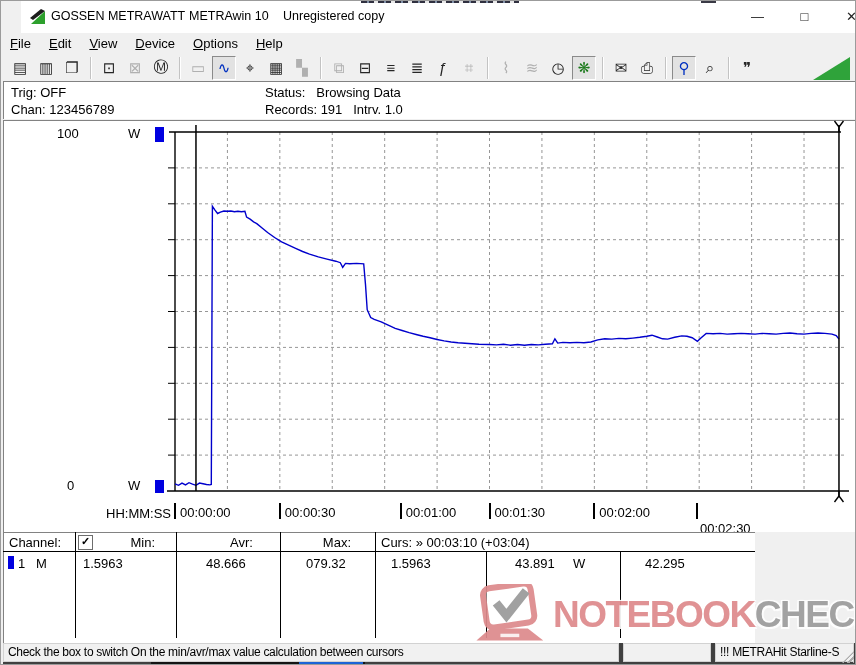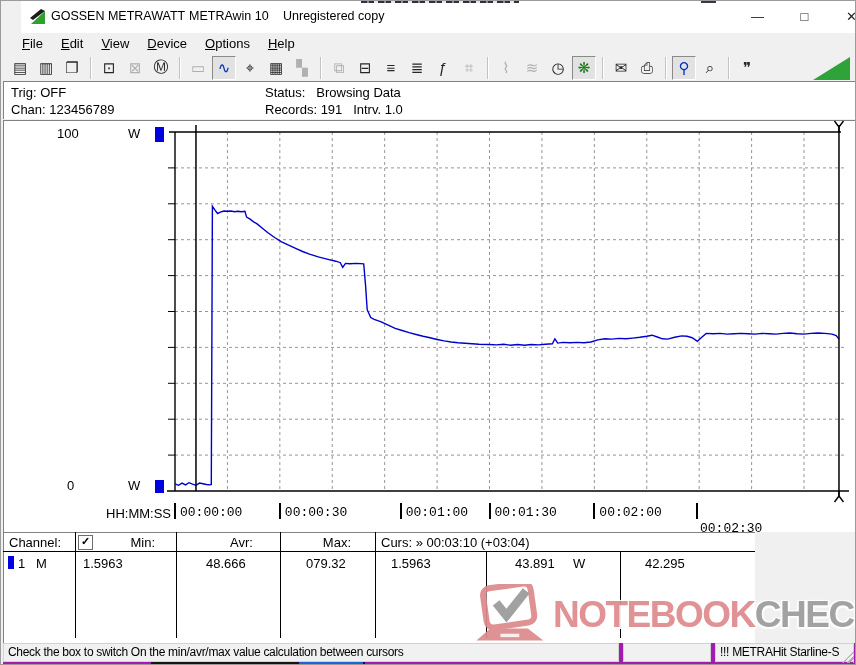--- a/index.html
+++ b/index.html
@@ -9,62 +9,62 @@
   .titlebar{position:absolute;left:0;top:0;width:100%;height:32px;background:#ffffff;margin-left:20px;}
   .appicon{position:absolute;left:9px;top:8px;width:16px;height:16px;}
   .t-app{position:absolute;left:30px;top:8px;font-size:12.5px;}
   .t-prod{position:absolute;left:168px;top:8px;font-size:12.5px;}
   .t-lic{position:absolute;left:262px;top:8px;font-size:12.5px;}
   .winbtns{position:absolute;right:0;top:0;height:31px;display:flex;}
   .wbtn{width:47px;height:31px;display:flex;align-items:center;justify-content:center;
         font-size:13px;color:#222;}
   
   .menubar{position:absolute;left:0;top:32px;width:100%;height:21px;background:#f0f0f0;
-           display:flex;align-items:center;padding-left:12px;box-sizing:border-box;}
+           display:flex;align-items:center;padding-left:0;box-sizing:border-box;}
   .menu-item{padding:2px 9px;font-size:13px;}
   
   .toolbar{position:absolute;left:0;top:53px;width:100%;height:27px;background:#f0f0f0;
            display:flex;align-items:center;padding-left:6px;box-sizing:border-box;}
   .tbtn{width:24px;height:24px;margin:0 1px;display:flex;align-items:center;justify-content:center;
         font-size:15px;color:#262626;border:1px solid transparent;box-sizing:border-box;background:transparent;}
   .tbtn.pressed{background:#e2e2e2;border-color:#8a8a8a #ffffff #ffffff #8a8a8a;}
   .tbtn.disabled{color:#b0b0b0;}
   .tsep{width:1px;height:22px;background:#c3c3c3;margin:0 5px;box-shadow:1px 0 0 #ffffff;}
   .logo-tri{position:absolute;right:5px;top:3px;width:0;height:0;
             border-bottom:23px solid #2fa33a;border-left:37px solid transparent;}
   
   .sunken{background:#ffffff;box-shadow:inset 1px 1px 0 #828282, inset -1px -1px 0 #ffffff;}
   .info{position:absolute;left:2px;top:80px;width:852px;height:38px;}
   .info span{position:absolute;font-size:13px;white-space:pre;}
   
   .chartpanel{position:absolute;left:2px;top:119px;width:852px;height:412px;}
   .chartpanel .ylab{position:absolute;font-size:13px;}
   .chan-marker{position:absolute;width:9px;background:#0000e0;}
   .hhmmss{position:absolute;left:88px;top:386px;width:80px;text-align:right;font-size:13px;}
-  .xtick{position:absolute;top:383px;display:flex;align-items:flex-start;font-family:Liberation Mono, monospace;}
+  .xtick{position:absolute;top:383px;display:flex;align-items:flex-start;}
   .xtick .bar{width:2px;height:16px;background:#000;}
   .xtick .txt{font-size:13px;margin-left:4px;margin-top:2px;}
   #chartsvg{position:absolute;left:0;top:0;}
   
   .datatable{position:absolute;left:2px;top:531px;width:752px;height:111px;font-size:13px;}
   .datatable span{position:absolute;white-space:pre;}
   .vline{position:absolute;width:1px;background:#000;top:0;height:106px;}
   .vline.short{top:20px;height:86px;}
   .hline{position:absolute;left:0;right:0;top:19px;height:1px;background:#000;}
   .checkbox{position:absolute;left:75px;top:3px;width:13px;height:13px;background:#fff;
             border:1px solid #6d6d6d;font-size:11px;line-height:11px;text-align:center;font-weight:bold;}
   .row-swatch{position:absolute;left:5px;top:24px;width:6px;height:13px;background:#0000e0;}
   .r{text-align:right;}
   
   .watermark{position:absolute;left:464px;top:584px;height:58px;display:flex;align-items:center;
              z-index:3;opacity:0.93;}
   .wm-txt{font-weight:bold;font-size:37px;letter-spacing:-1.5px;line-height:1;
           text-shadow:-1.5px -1.5px 0 #fff,1.5px -1.5px 0 #fff,-1.5px 1.5px 0 #fff,1.5px 1.5px 0 #fff,0 0 3px #fff;}
   
-  .statusbar{position:absolute;left:2px;top:642px;width:852px;height:21px;background:#a21caf;}
+  .statusbar{position:absolute;left:2px;top:642px;width:852px;height:21px;background:#404040;}
   .sb-panel{position:absolute;top:0;height:19px;background:#f1f1f1;border:1px solid #d2d2d2;
             box-sizing:border-box;font-size:12px;letter-spacing:-0.3px;line-height:17px;
             padding:0 4px;overflow:hidden;white-space:nowrap;}
   .grip{position:absolute;right:1px;top:8px;width:12px;height:12px;
         background:repeating-linear-gradient(135deg,#ababab 0 1.5px,transparent 1.5px 4px);
         clip-path:polygon(100% 0,100% 100%,0 100%);}
   
   .frag-top1{position:absolute;left:360px;top:0;width:158px;height:2px;z-index:10;
              background:repeating-linear-gradient(90deg,#303040 0 6px,#8090a8 6px 8px,#303040 8px 13px,#e8e8e8 13px 17px);}
   .frag-top2{position:absolute;left:700px;top:0;width:15px;height:2px;background:#3a3a46;z-index:10;}

